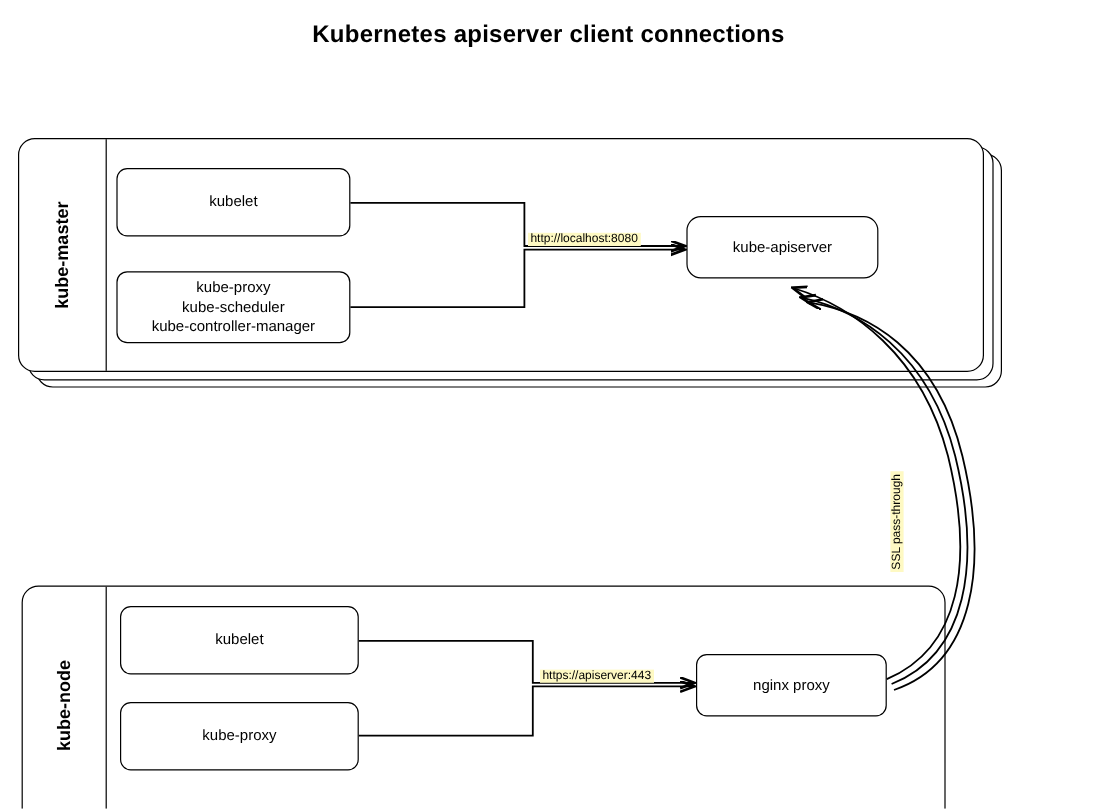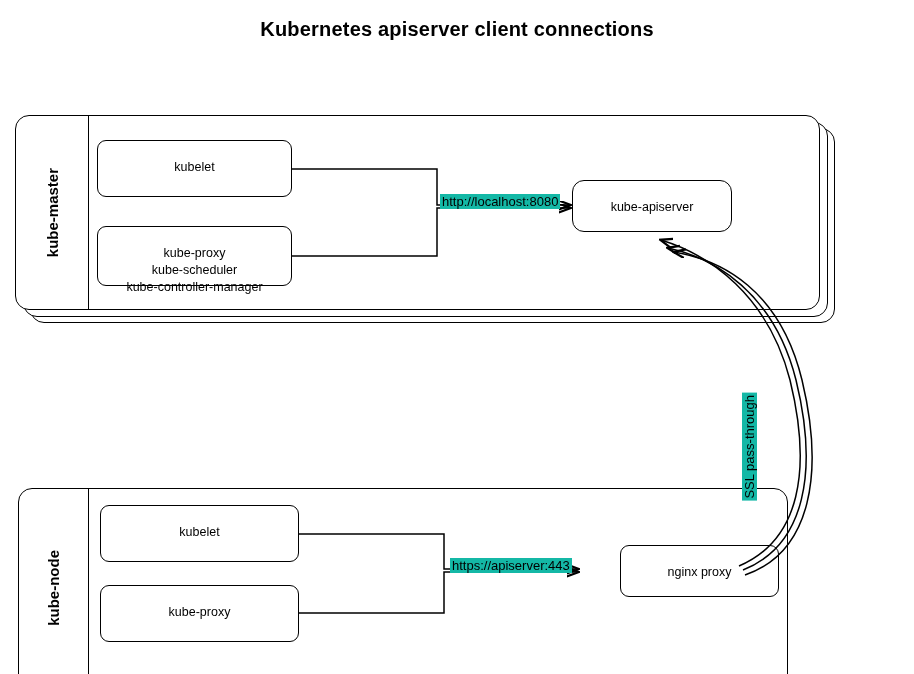--- a/index.html
+++ b/index.html
@@ -56,33 +56,33 @@
     color: #000000;
     white-space: nowrap;
   }
   .node-box {
     position: absolute;
     border: 1.6px solid #000000;
     border-radius: 9px;
     background: #ffffff;
     box-sizing: border-box;
     display: flex;
-    align-items: flex-start;
+    align-items: center;
     justify-content: center;
     text-align: center;
     font-size: 12.5px;
     color: #000000;
     line-height: 1.35;
-    padding: 18px;
+    padding: 2px;
   }
   .edge-label {
     position: absolute;
-    font-size: 13px;
+    font-size: 10px;
     color: #000000;
-    background: #14b8a6;
+    background: #fef9c3;
     padding: 0 2px;
     white-space: nowrap;
   }
   .edge-label.vertical {
     writing-mode: vertical-rl;
     transform: rotate(180deg);
     padding: 2px 0;
   }
   svg.wires {
     position: absolute;
@@ -136,21 +136,21 @@
   </div>
 
   <div class="node-box" style="left:100px; top:505px; width:199px; height:57px;">
     <span>kubelet</span>
   </div>
 
   <div class="node-box" style="left:100px; top:585px; width:199px; height:57px;">
     <span>kube-proxy</span>
   </div>
 
-  <div class="node-box" style="left:580px; top:545px; width:159px; height:52px;margin-left:40px;">
+  <div class="node-box" style="left:580px; top:545px; width:159px; height:52px;">
     <span>nginx proxy</span>
   </div>
 
   <svg class="wires" viewBox="0 0 914 674">
     <defs>
       <marker id="arrow" markerWidth="9" markerHeight="9" refX="7.5" refY="3" orient="auto" markerUnits="strokeWidth">
         <path d="M0,0 L8,3 L0,6" fill="none" stroke="#000000" stroke-width="1.2"></path>
       </marker>
     </defs>
 

